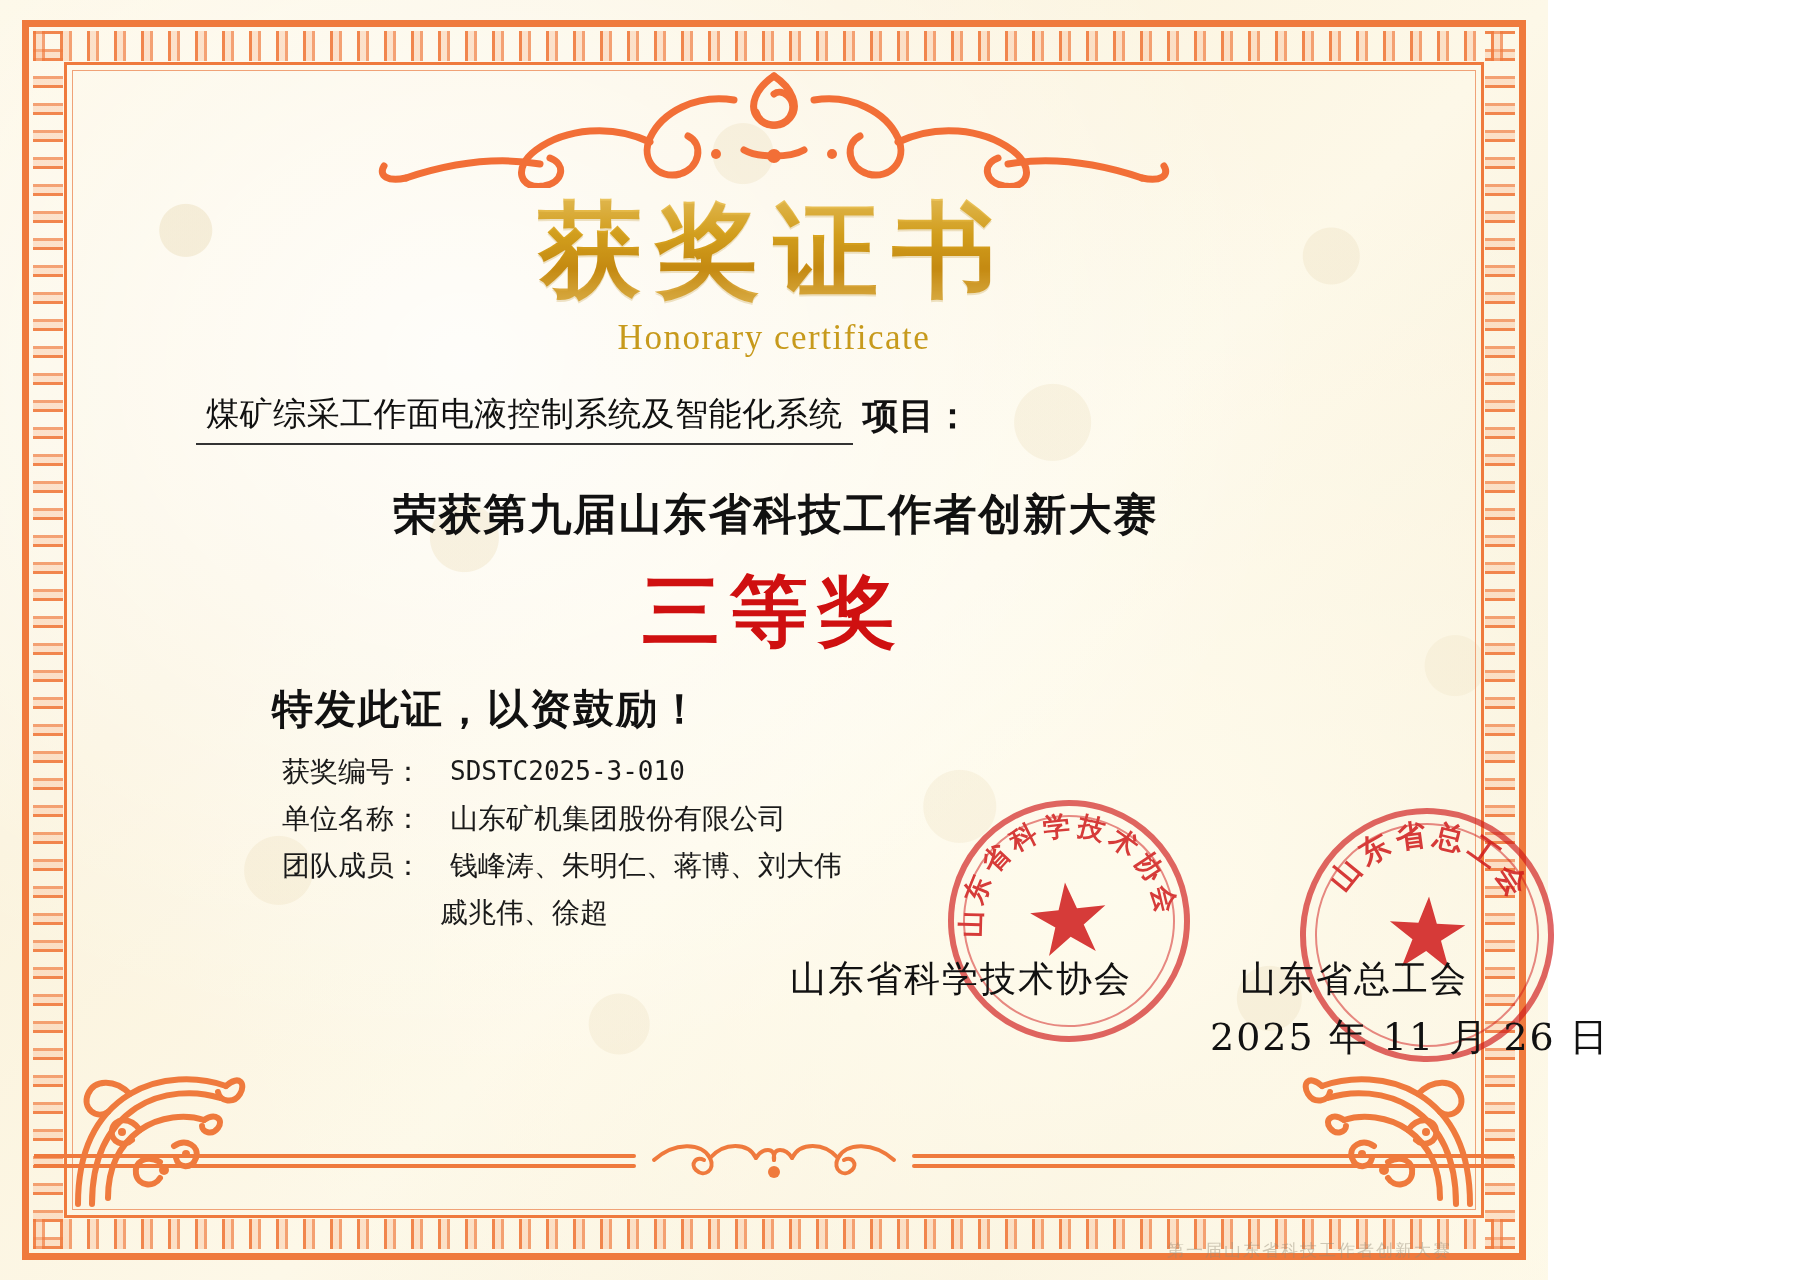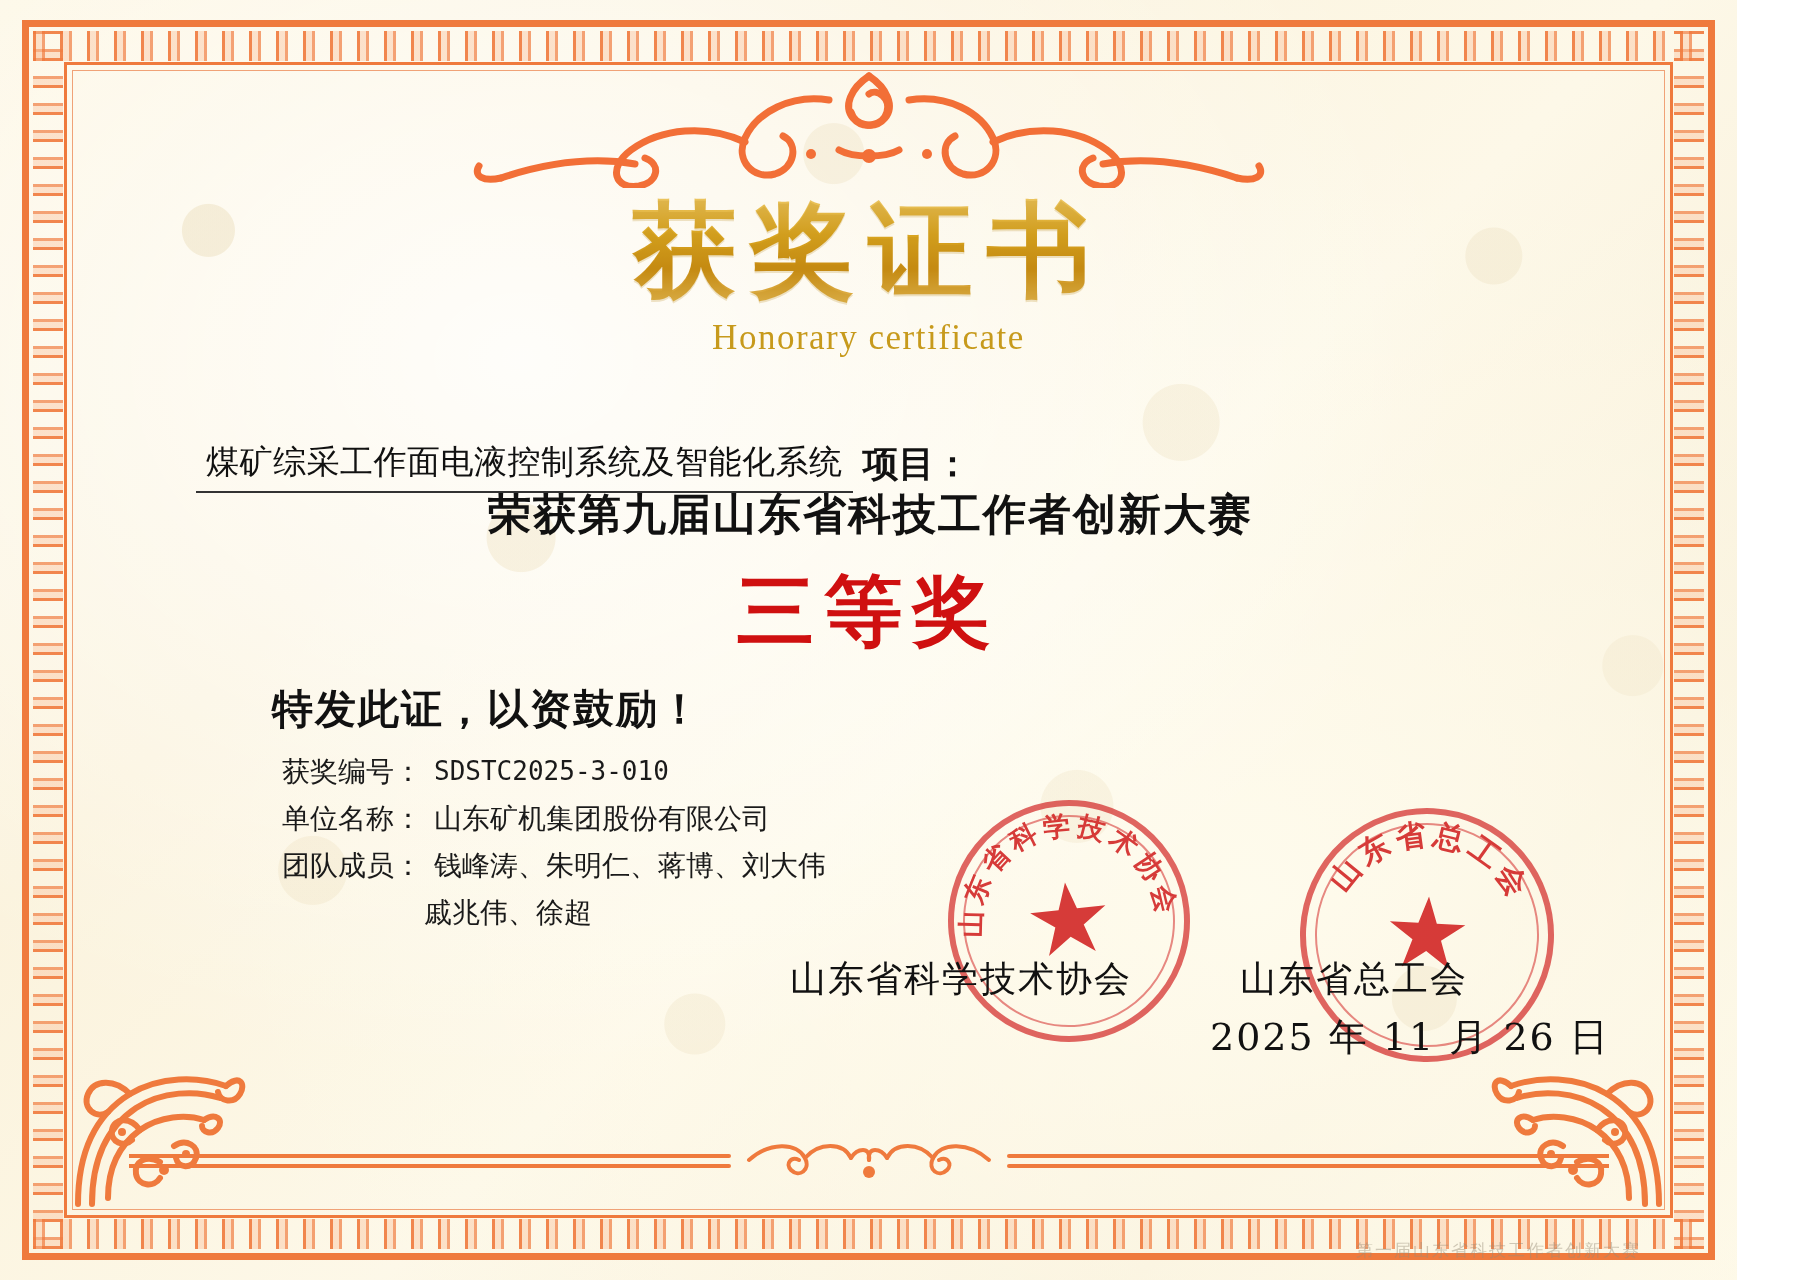--- a/index.html
+++ b/index.html
@@ -9,21 +9,21 @@
   }
   body {
     width: 1809px;
     height: 1280px;
     font-family: "Liberation Sans", sans-serif;
     overflow: hidden;
   }
 
   .certificate {
     position: relative;
-    width: 1737px;
+    width: 1548px;
     height: 1280px;
     box-sizing: border-box;
     background:
       radial-gradient(ellipse at 30% 28%, rgba(255,255,255,0.85) 0%, rgba(255,255,255,0) 55%),
       radial-gradient(ellipse at 72% 70%, rgba(255,252,238,0.9) 0%, rgba(255,255,255,0) 60%),
       linear-gradient(135deg, #fdf7e4 0%, #fbf3dd 30%, #fdf8e8 55%, #f8efd8 80%, #fdf8e6 100%);
   }
 
   
   .texture {
@@ -147,21 +147,20 @@
 
   
   .line-project {
     position: absolute;
     top: 392px;
     left: 196px;
     right: 150px;
     display: flex;
     align-items: flex-end;
     font-family: Liberation Mono, monospace;
-    margin-top: 48px;
   }
   .project-name {
     font-size: 33px;
     color: #111;
     border-bottom: 2px solid #333;
     padding: 0 10px 6px 10px;
     white-space: nowrap;
     letter-spacing: 0.5px;
   }
   .project-suffix {
@@ -211,21 +210,21 @@
     position: absolute;
     top: 748px;
     left: 282px;
     font-family: "Liberation Sans", sans-serif;
     font-size: 28px;
     color: #1a1a1a;
     line-height: 47px;
   }
   .details .row { display: flex; gap: 10px; }
   .details .label { white-space: nowrap; }
-  .details .value { white-space: nowrap; padding-left: 2px; }
+  .details .value { white-space: nowrap; padding-left: 2px; margin-left: 16px; }
   .details .value.mono {
     font-family: "DejaVu Sans Mono", "Liberation Mono", monospace;
     font-size: 26px;
     letter-spacing: 0px;
   }
   .details .cont { padding-left: 142px; }
 
   
   .signers {
     position: absolute;

